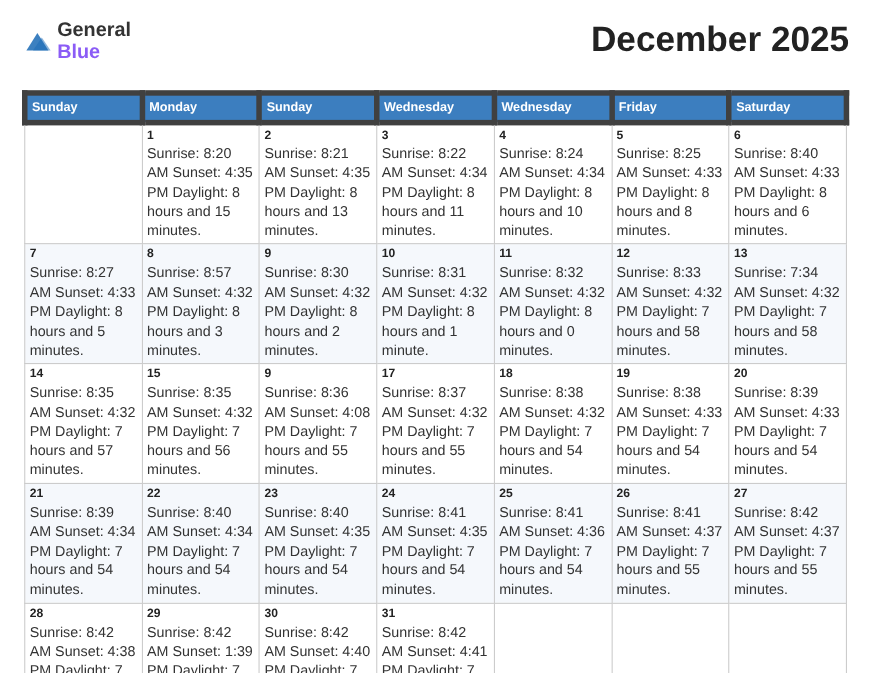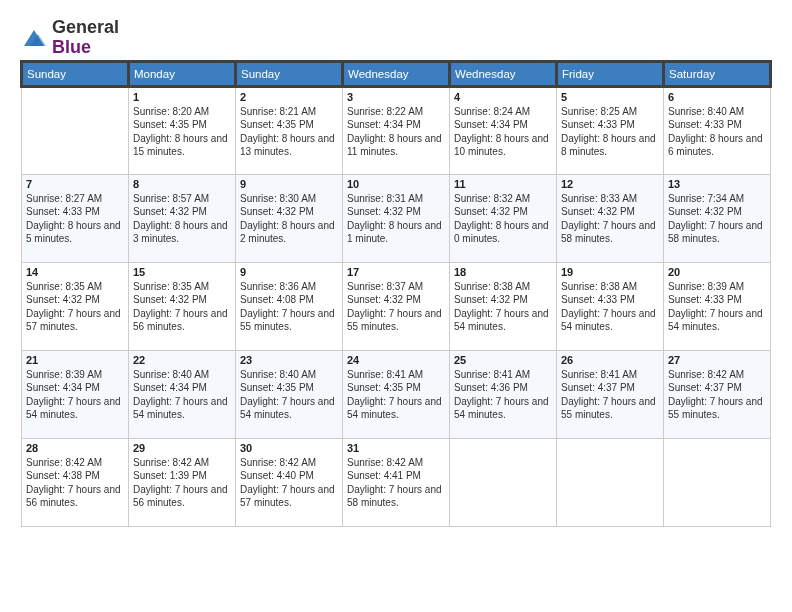--- a/index.html
+++ b/index.html
@@ -14,40 +14,40 @@
       width: 792px;
       height: 612px;
       padding: 18px 20px 10px 20px;
       display: flex;
       flex-direction: column;
     }
     .header {
       display: flex;
       justify-content: space-between;
       align-items: flex-start;
-      margin-bottom: 2px;
+      margin-bottom: 24px;
     }
     .logo {
       display: flex;
       align-items: center;
     }
     .logo-text {
       display: flex;
       flex-direction: column;
       line-height: 1.1;
     }
     .logo-general {
       font-size: 18px;
       font-weight: bold;
       color: #333;
     }
     .logo-blue {
       font-size: 18px;
       font-weight: bold;
-      color: #701a75;
+      color: #8b5cf6;
     }
     .logo-icon {
       width: 28px;
       height: 28px;
       margin-right: 4px;
     }
     .title-area {
       text-align: right;
     }
     .month-title {
@@ -62,42 +62,42 @@
     }
     table {
       width: 100%;
       border-collapse: collapse;
       table-layout: fixed;
     }
     thead th {
       background-color: #3c7ebf;
       color: #fff;
       font-size: 11.5px;
-      font-weight: normal;
+      font-weight: bold;
       padding: 5px 4px;
       text-align: left;
-      border: 3px solid #404040;
+      border: 5px solid #404040;
     }
     tbody td {
       border: 1px solid #ccc;
       vertical-align: top;
       padding: 3px 4px;
       font-size: 9px;
       color: #333;
       height: 88px;
     }
     .day-number {
       font-size: 11px;
       font-weight: bold;
       color: #222;
       display: block;
       margin-bottom: 2px;
     }
     .day-info {
-      font-size: 10px;
+      font-size: 13px;
       color: #333;
       line-height: 1.35;
     }
     .empty-cell {
       background: #f9f9f9;
     }
     tbody tr:nth-child(even) td {
       background-color: #f5f8fc;
     }
     tbody tr:nth-child(odd) td {
@@ -113,20 +113,21 @@
       <svg class="logo-icon" viewBox="0 0 28 28">
         <polygon points="4,22 14,6 24,22" fill="#1a6ab5" opacity="0.85"></polygon>
         <polygon points="10,22 18,10 26,22" fill="#1a6ab5" opacity="0.5"></polygon>
       </svg>
       <div class="logo-text">
         <span class="logo-general">General</span>
         <span class="logo-blue">Blue</span>
       </div>
     </div>
     <div class="title-area">
+      <div class="month-title">December 2025</div>
     </div>
   </div>
 
   <table>
     <thead>
       <tr>
       <th>Sunday</th>
           <th>Monday</th>
           <th>Sunday</th>
           <th>Wednesday</th>

